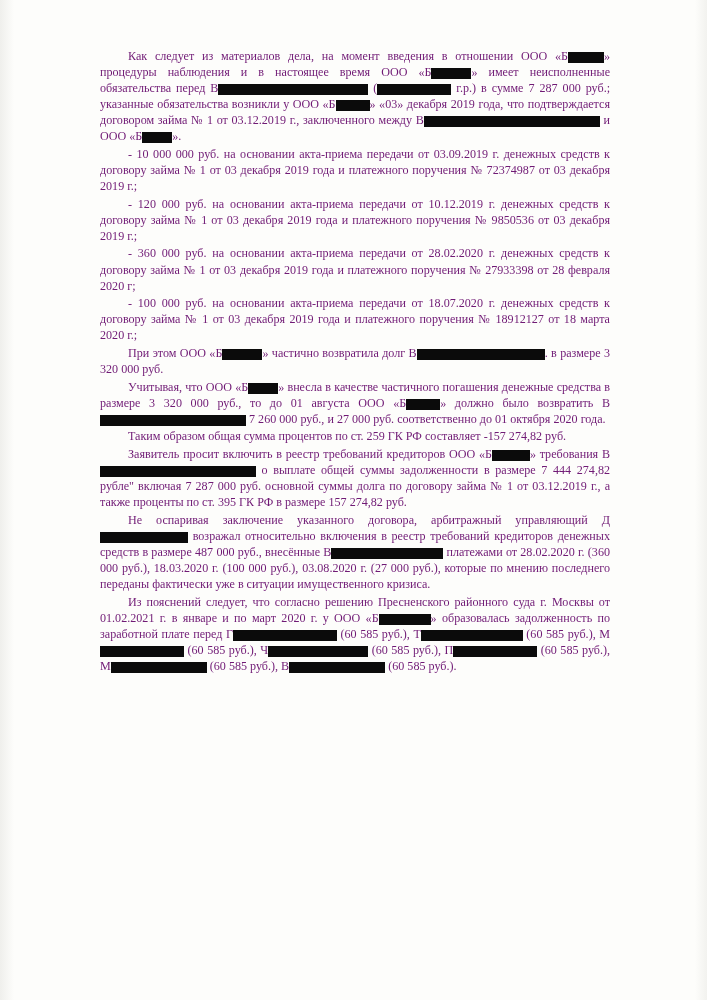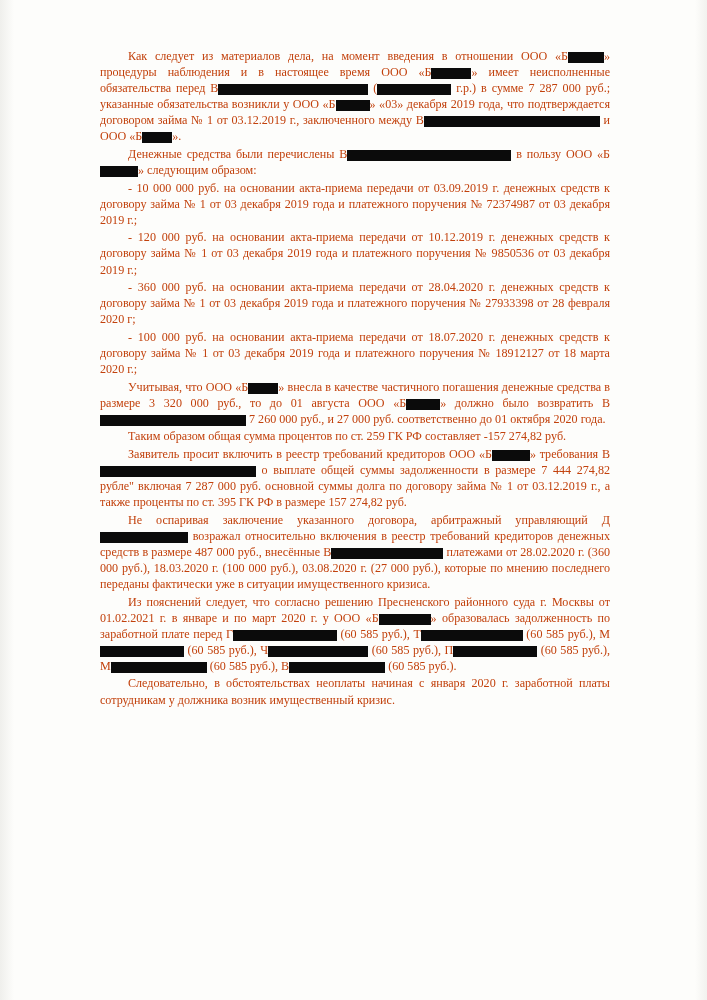--- a/index.html
+++ b/index.html
@@ -21,21 +21,21 @@
     padding: 0;
     box-sizing: border-box;
   }
   .doc-body {
     position: absolute;
     left: 100px;
     top: 48px;
     width: 510px;
     font-size: 12.1px;
     line-height: 1.33;
-    color: #c2410c;
+    color: #701a75;
     text-align: justify;
   }
   p {
     margin: 0 0 1.5px 0;
     text-indent: 28px;
     text-align: justify;
     hyphens: none;
   }
   
   .rd {
@@ -62,25 +62,24 @@
   }
 </style>
 </head>
 <body>
 
 <div class="page">
   <div class="edge-left"></div>
   <div class="edge-right"></div>
   <div class="doc-body" id="doc-body">
       <p id="p1">Как следует из материалов дела, на момент введения в отношении ООО «Б<span class="rd" style="width: 36px; background: rgb(11, 11, 11);"></span>» процедуры наблюдения и в настоящее время ООО «Б<span class="rd" style="width: 40px; background: rgb(11, 11, 11);"></span>» имеет неисполненные обязательства перед В<span class="rd" style="width: 150px; background: rgb(11, 11, 11);"></span> (<span class="rd" style="width: 74px; background: rgb(11, 11, 11);"></span> г.р.) в сумме 7 287 000 руб.; указанные обязательства возникли у ООО «Б<span class="rd" style="width: 34px; background: rgb(11, 11, 11);"></span>» «03» декабря 2019 года, что подтверждается договором займа № 1 от 03.12.2019 г., заключенного между В<span class="rd" style="width: 176px; background: rgb(11, 11, 11);"></span> и ООО «Б<span class="rd" style="width: 30px; background: rgb(11, 11, 11);"></span>».</p>
-      <p id="p2">Денежные средства были перечислены В<span class="rd" style="width: 164px; background: rgb(11, 11, 11);"></span> в пользу ООО «Б<span class="rd" style="width: 38px; background: rgb(11, 11, 11);"></span>» следующим образом:</p>
       <p id="p3">- 10 000 000 руб. на основании акта-приема передачи от 03.09.2019 г. денежных средств к договору займа № 1 от 03 декабря 2019 года и платежного поручения № 72374987 от 03 декабря 2019 г.;</p>
       <p id="p4">- 120 000 руб. на основании акта-приема передачи от 10.12.2019 г. денежных средств к договору займа № 1 от 03 декабря 2019 года и платежного поручения № 9850536 от 03 декабря 2019 г.;</p>
-      <p id="p5">- 360 000 руб. на основании акта-приема передачи от 28.04.2020 г. денежных средств к договору займа № 1 от 03 декабря 2019 года и платежного поручения № 27933398 от 28 февраля 2020 г;</p>
+      <p id="p5">- 360 000 руб. на основании акта-приема передачи от 28.02.2020 г. денежных средств к договору займа № 1 от 03 декабря 2019 года и платежного поручения № 27933398 от 28 февраля 2020 г;</p>
       <p id="p6">- 100 000 руб. на основании акта-приема передачи от 18.07.2020 г. денежных средств к договору займа № 1 от 03 декабря 2019 года и платежного поручения № 18912127 от 18 марта 2020 г.;</p>
+      <p id="p8">При этом ООО «Б<span class="rd" style="width: 40px; background: rgb(11, 11, 11);"></span>» частично возвратила долг В<span class="rd" style="width: 128px; background: rgb(11, 11, 11);"></span>. в размере 3 320 000 руб.</p>
       <p id="p12">Учитывая, что ООО «Б<span class="rd" style="width: 30px; background: rgb(11, 11, 11);"></span>» внесла в качестве частичного погашения денежные средства в размере 3 320 000 руб., то до 01 августа ООО «Б<span class="rd" style="width: 34px; background: rgb(11, 11, 11);"></span>» должно было возвратить В<span class="rd" style="width: 146px; background: rgb(11, 11, 11);"></span> 7 260 000 руб., и 27 000 руб. соответственно до 01 октября 2020 года.</p>
       <p id="p13">Таким образом общая сумма процентов по ст. 259 ГК РФ составляет -157 274,82 руб.</p>
       <p id="p14">Заявитель просит включить в реестр требований кредиторов ООО «Б<span class="rd" style="width: 38px; background: rgb(11, 11, 11);"></span>» требования В<span class="rd" style="width: 156px; background: rgb(11, 11, 11);"></span> о выплате общей суммы задолженности в размере 7 444 274,82 рубле" включая 7 287 000 руб. основной суммы долга по договору займа № 1 от 03.12.2019 г., а также проценты по ст. 395 ГК РФ в размере 157 274,82 руб.</p>
       <p id="p15">Не оспаривая заключение указанного договора, арбитражный управляющий Д<span class="rd" style="width: 88px; background: rgb(11, 11, 11);"></span> возражал относительно включения в реестр требований кредиторов денежных средств в размере 487 000 руб., внесённые В<span class="rd" style="width: 112px; background: rgb(11, 11, 11);"></span> платежами от 28.02.2020 г. (360 000 руб.), 18.03.2020 г. (100 000 руб.), 03.08.2020 г. (27 000 руб.), которые по мнению последнего переданы фактически уже в ситуации имущественного кризиса.</p>
       <p id="p16">Из пояснений следует, что согласно решению Пресненского районного суда г. Москвы от 01.02.2021 г. в январе и по март 2020 г. у ООО «Б<span class="rd" style="width: 52px; background: rgb(11, 11, 11);"></span>» образовалась задолженность по заработной плате перед Г<span class="rd" style="width: 104px; background: rgb(11, 11, 11);"></span> (60 585 руб.), Т<span class="rd" style="width: 102px; background: rgb(11, 11, 11);"></span> (60 585 руб.), М<span class="rd" style="width: 84px; background: rgb(11, 11, 11);"></span> (60 585 руб.), Ч<span class="rd" style="width: 100px; background: rgb(11, 11, 11);"></span> (60 585 руб.), П<span class="rd" style="width: 84px; background: rgb(11, 11, 11);"></span> (60 585 руб.), М<span class="rd" style="width: 96px; background: rgb(11, 11, 11);"></span> (60 585 руб.), В<span class="rd" style="width: 96px; background: rgb(11, 11, 11);"></span> (60 585 руб.).</p>
-      <p id="p17">Следовательно, в обстоятельствах неоплаты начиная с января 2020 г. заработной платы сотрудникам у должника возник имущественный кризис.</p>
     </div>
 </div>
 
 </body></html>

